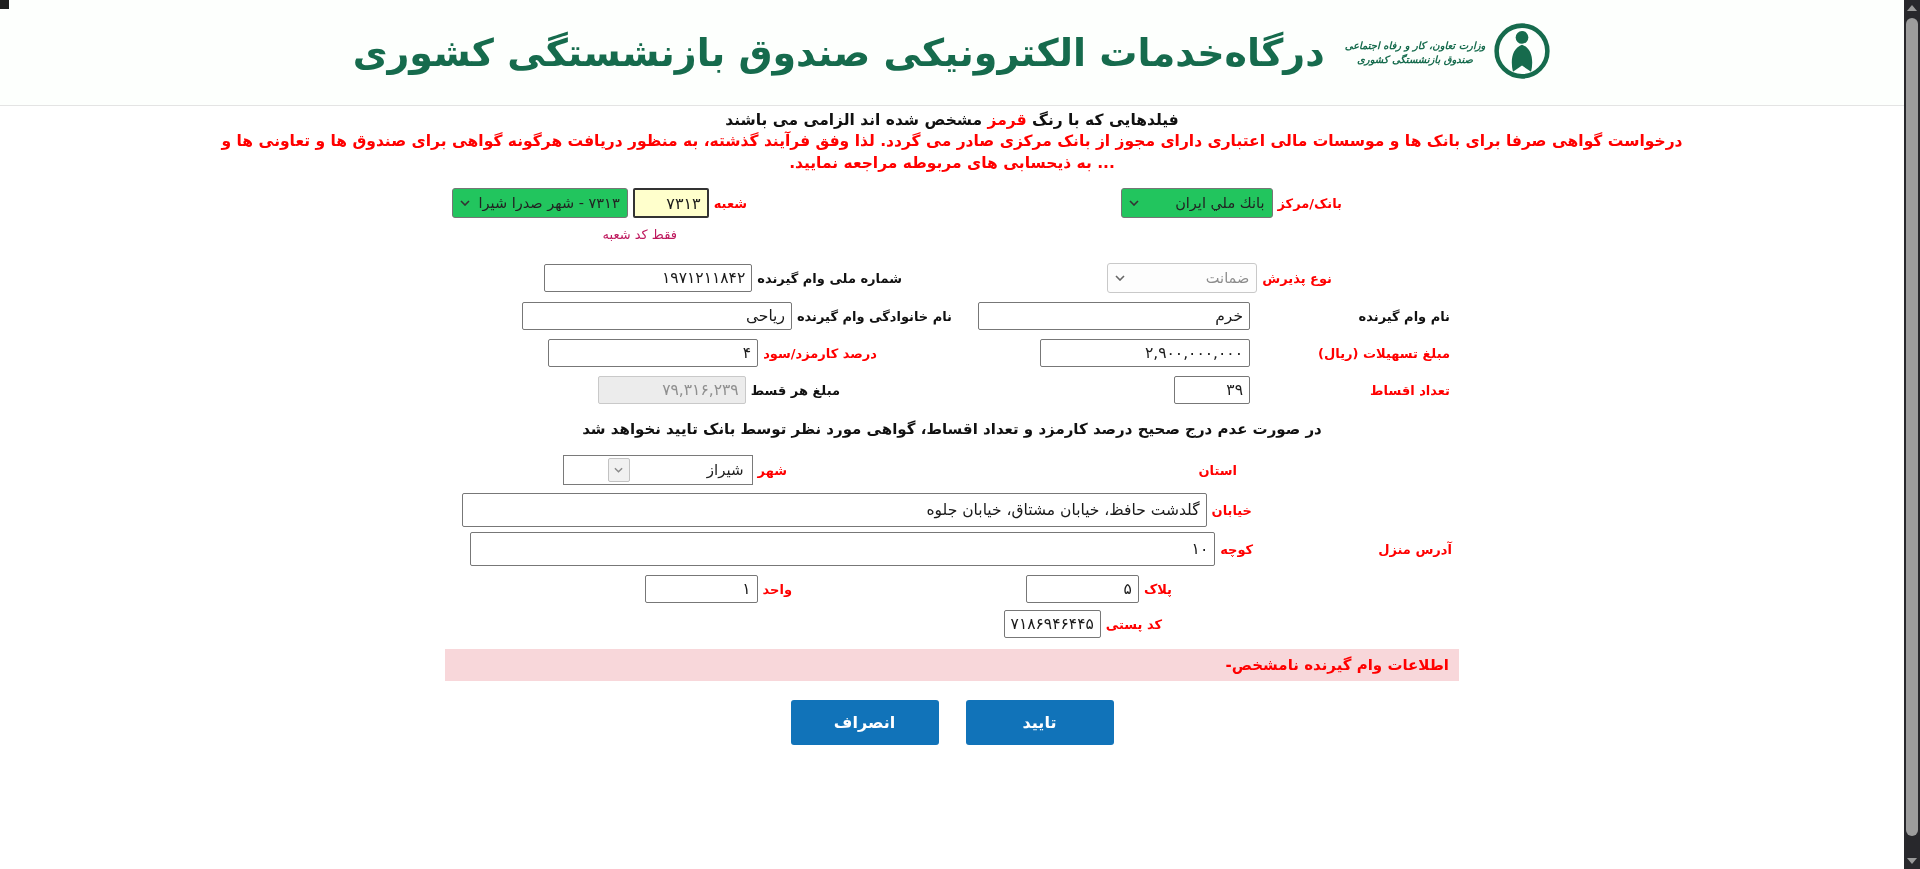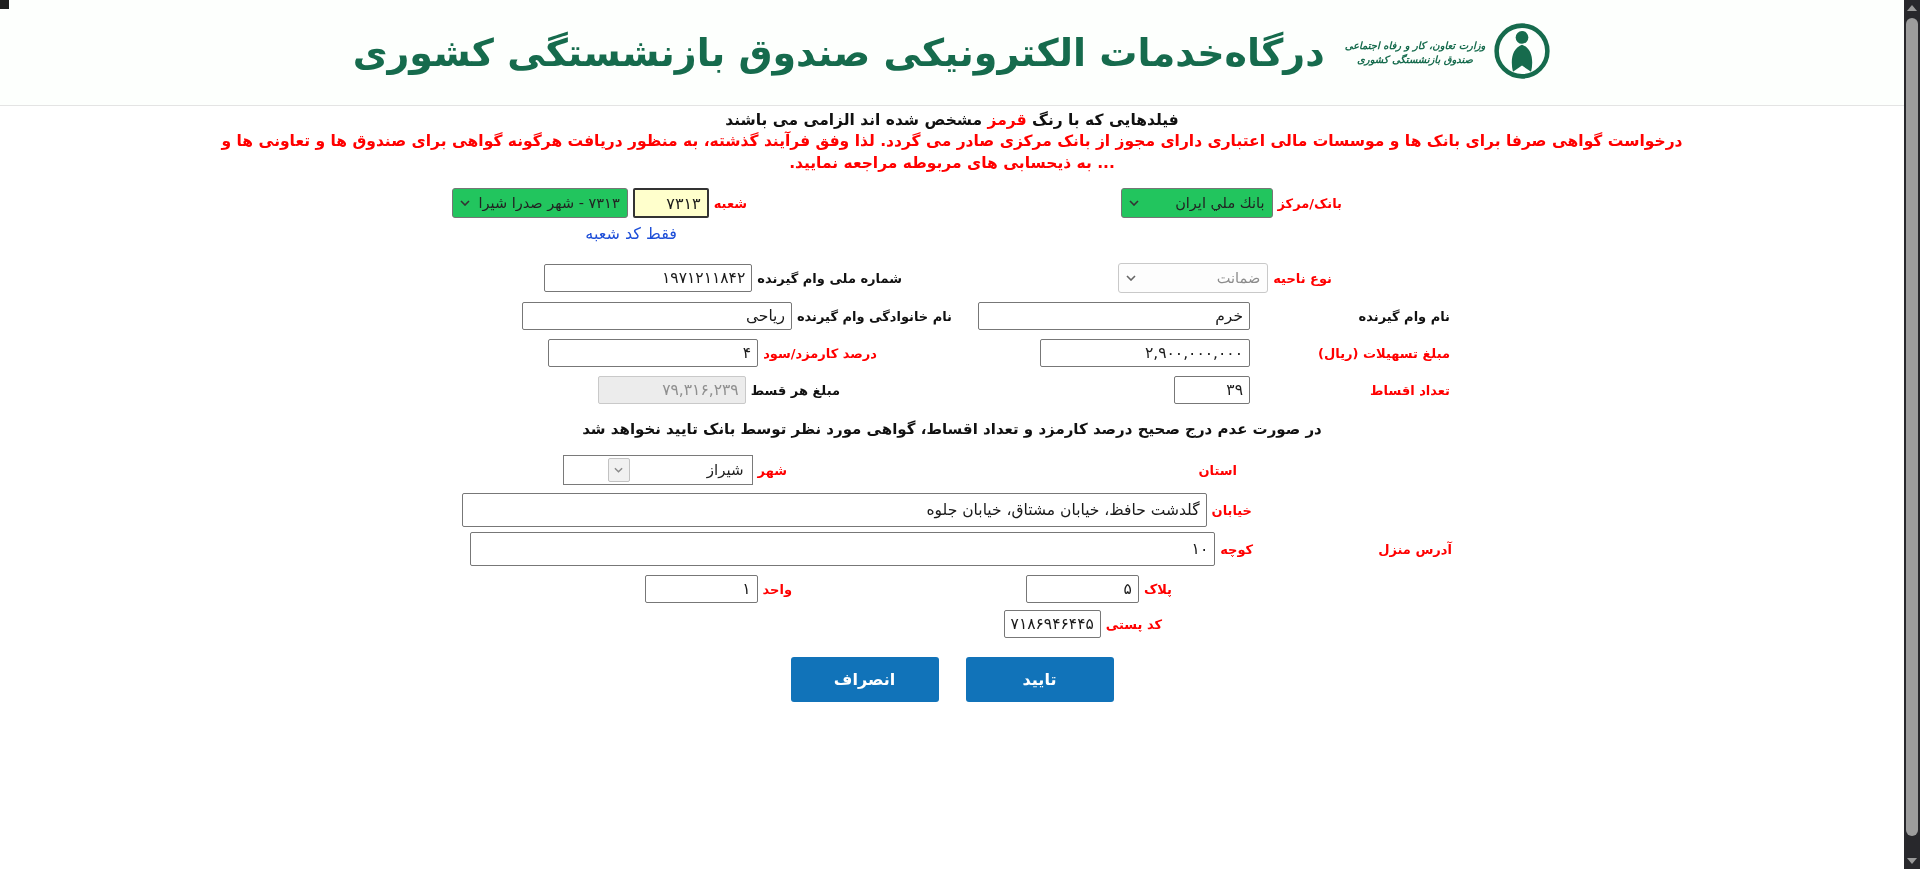--- a/index.html
+++ b/index.html
@@ -45,26 +45,26 @@
   }
   .inp.dis { background:#ececec; color:#8f8f8f; border-color:#c9c9c9; }
   .inp.yellow { background:#ffffcc; border:2px solid #333; height:30px; font-size:16px; }
   .inp.tall { height:34px; }
   .sel {
     height:30px; border:1px solid #767676; border-radius:3px; background:#22c55e; display:flex; direction:rtl;
     align-items:center; font-size:14.5px; color:#222; padding:0 7px; cursor:default;
   }
   .sel .val { flex:1; text-align:right; white-space:nowrap; overflow:hidden; }
   .sel .chev { flex:none; margin-right:6px; display:flex; align-items:center; }
-  .sel.dis { color:#8c8c8c; border-color:#c9c9c9; background:#fdfdfd;font-family:Liberation Serif, serif; }
+  .sel.dis { color:#8c8c8c; border-color:#c9c9c9; background:#fdfdfd; }
   .combo { height:30px; border:1px solid #7a7a7a; background:#fff; display:flex; direction:rtl; align-items:center; font-size:15px; color:#222; }
   .combo .val { flex:1; text-align:right; padding:0 8px; white-space:nowrap; }
   .combo .btn { flex:none; width:22px; height:24px; margin:2px; background:#f1f1f1; border:1px solid #c2c2c2; border-radius:2px; display:flex; align-items:center; justify-content:center; }
   .hint-row { width:1000px; margin:6px auto 0; direction:rtl; padding-right:775px; }
-  .hint { color:#1d4ed8; font-size:16px; white-space:nowrap; }
+  .hint { color:#be185d; font-size:13px; white-space:nowrap; }
 
   .note-a { margin-top:16px; text-align:center; direction:rtl; font-size:15px; font-weight:bold; color:#111; }
   .note-b { width:1150px; margin:4px auto 0; text-align:center; direction:rtl; font-size:15px; color:#1c1c1c; line-height:22px; }
 
   
   .r1 { margin-top:14px; }
   .r2 { margin-top:20px; }
   .r3,.r4,.r5,.r9 { margin-top:9px; }
   .r6 { margin-top:17px; }
   .r7 { margin-top:8px; }
@@ -147,21 +147,21 @@
           </span>
       </div>
     </div>
   </div>
   <div class="hint-row">
     <span class="hint">فقط کد شعبه</span>
   </div>
 
   <div class="row r2">
     <div class="half" style="padding-right:120px;">
-      <span class="lbl red">نوع ناحیه</span>
+      <span class="lbl red">نوع پذیرش</span>
       <div class="sel dis" style="width:150px;">
         <span class="val">ضمانت</span>
         <span class="chev">
             <svg width="10" height="6" viewBox="0 0 10 6">
               <polyline points="1,1 5,5 9,1" fill="none" stroke="#666" stroke-width="1.6"></polyline>
             </svg>
           </span>
       </div>
     </div>
     <div class="half" style="padding-right:50px;">
@@ -246,19 +246,22 @@
   </div>
 
   <div class="row r10">
     <div class="half" style="padding-right:290px;">
       <span class="lbl red">کد پستی</span>
       <input class="inp" style="width: 97px;" value="۷۱۸۶۹۴۶۴۴۵">
     </div>
     <div class="half"></div>
   </div>
 
+  <div class="alert">
+    <span>اطلاعات وام گیرنده نامشخص-</span>
+  </div>
 
   <div class="btn-row">
     <button class="btn-primary">تایید</button>
     <button class="btn-primary">انصراف</button>
   </div>
 
 </div>
 
 </body></html>

